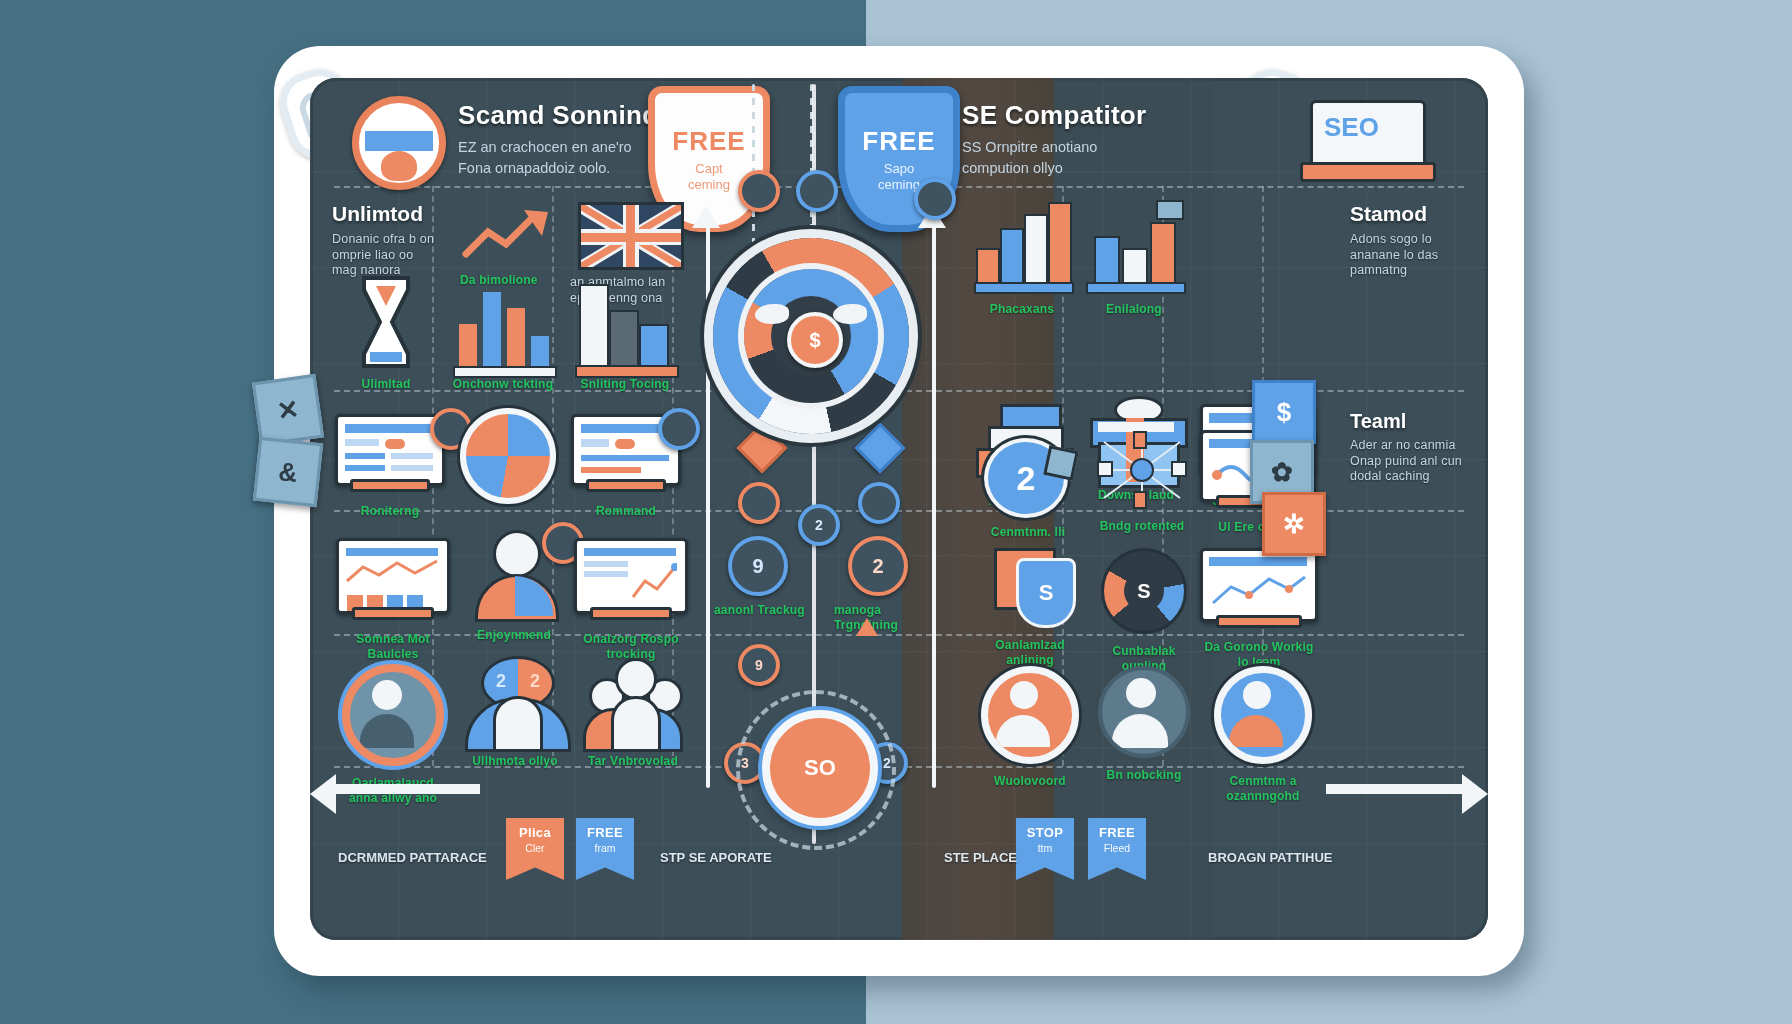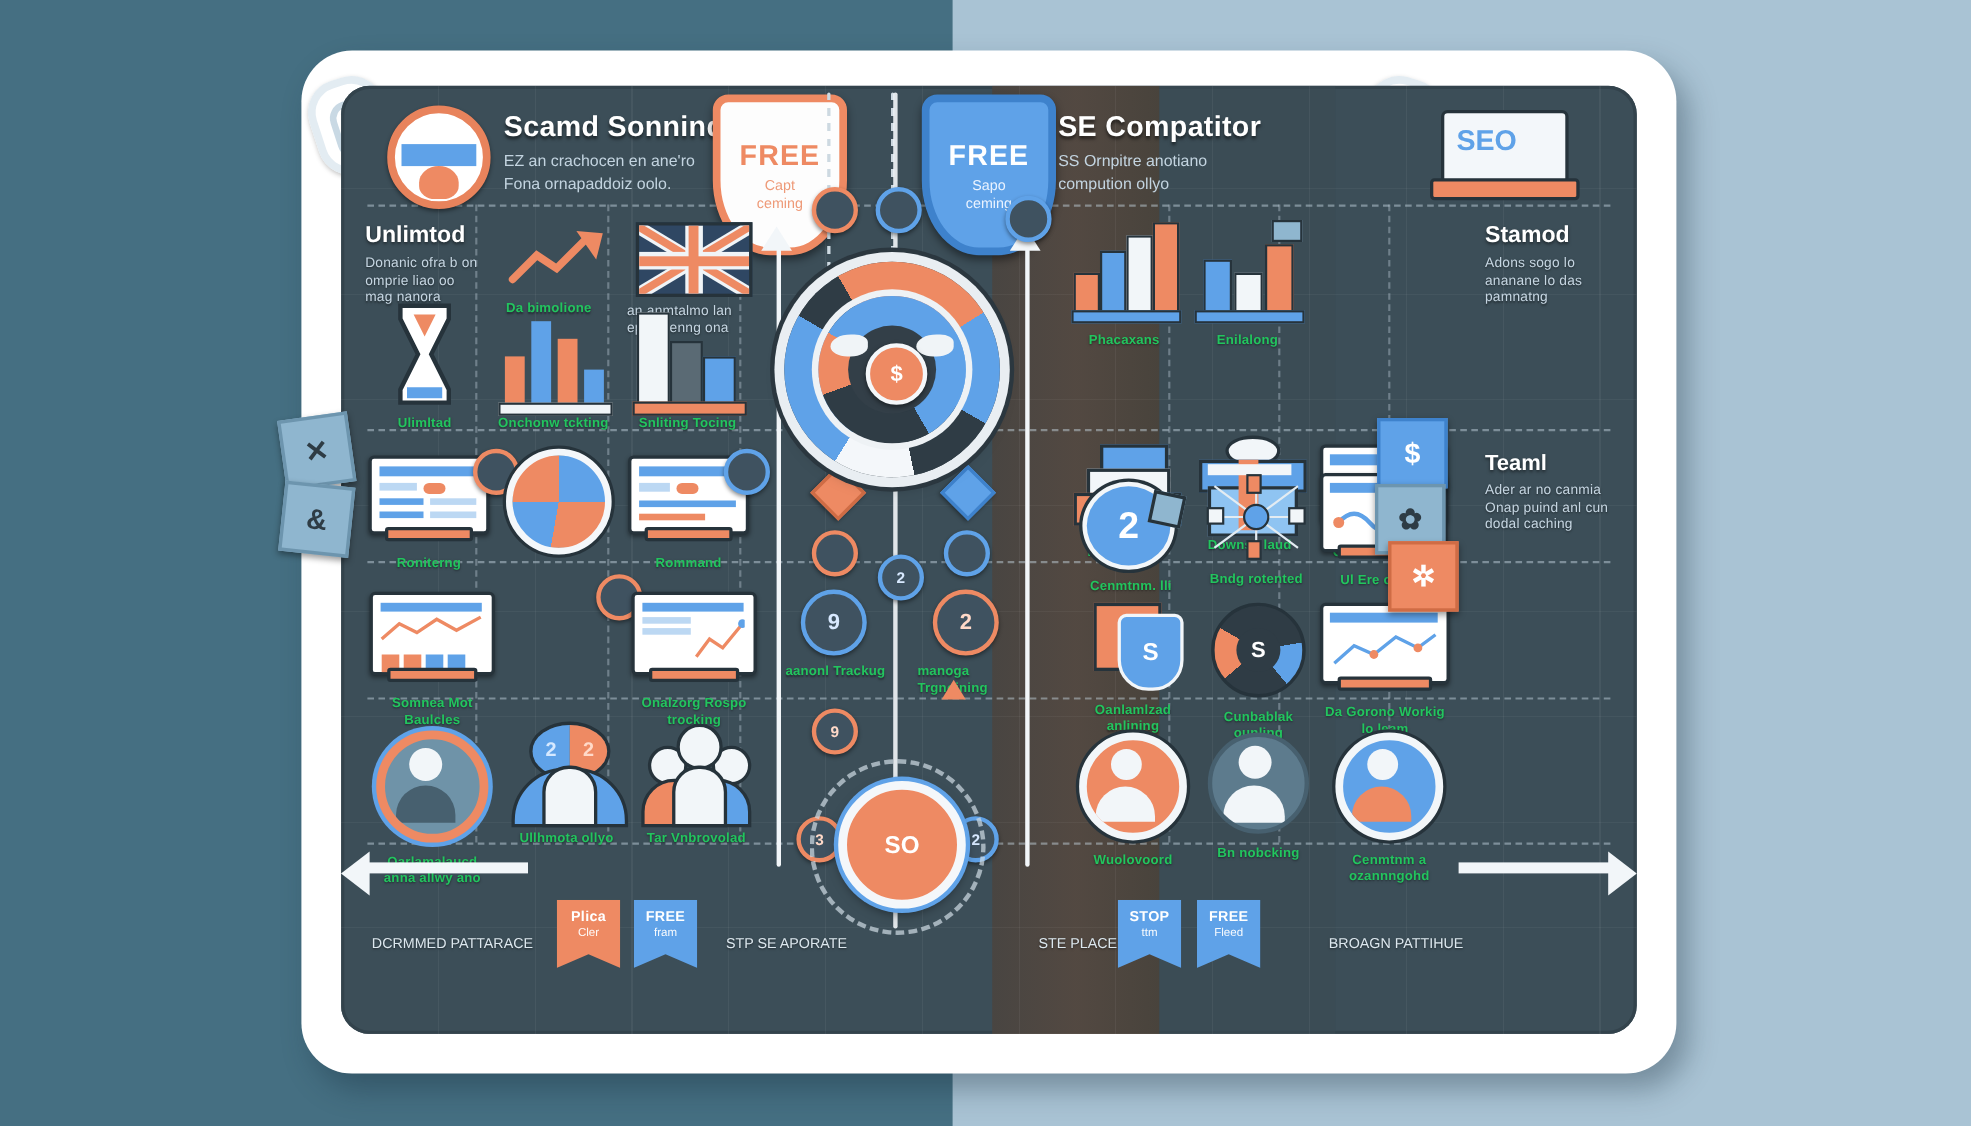--- a/index.html
+++ b/index.html
@@ -126,21 +126,21 @@
   .rb-b{background:#5fa2e8;}
 
   
   .barrow{position:absolute;height:10px;background:#f2f6f9;}
   .barrow-head{position:absolute;width:0;height:0;border-top:20px solid transparent;border-bottom:20px solid transparent;}
   
   .clip{position:absolute;width:56px;height:74px;border:7px solid #e3ecf2;border-radius:30px;
     background:transparent;box-shadow:0 2px 5px rgba(0,0,0,.25);}
   .clip:after{content:"";position:absolute;left:11px;top:14px;width:20px;height:42px;border:6px solid #c9d9e4;border-radius:18px;}
 
-  .bottom-label{position:absolute;color:#dce7ee;font-size:13px;font-weight:normal;filter:blur(.4px);text-shadow:0 1px 2px rgba(0,0,0,.5);}
+  .bottom-label{position:absolute;color:#dce7ee;font-size:13px;font-weight:bold;filter:blur(.4px);text-shadow:0 1px 2px rgba(0,0,0,.5);}
 
   
   .seo{position:absolute;left:762px;top:710px;width:100px;height:100px;border-radius:50%;
     background:#ee8a63;border:8px solid #f4f7fa;box-shadow:0 0 0 4px #5fa2e8,0 4px 10px rgba(0,0,0,.5);
     display:flex;align-items:center;justify-content:center;color:#fff;font-size:22px;font-weight:bold;}
   .seo-arc{position:absolute;left:736px;top:690px;width:152px;height:152px;border-radius:50%;
     border:4px dashed #cfdbe4;opacity:.7;}
   
   .laptop{position:absolute;background:#f3f7fa;border:3px solid #26333b;border-radius:6px;}
   .laptop-base{position:absolute;background:#ee8a63;border:3px solid #26333b;border-radius:4px;}
@@ -302,20 +302,28 @@
             <polyline points="2,22 18,8 34,16 52,4 70,14 92,2" fill="none" stroke="#ee8a63" stroke-width="3"></polyline>
           </svg>
         <div class="barA" style="left:8px;width:16px;height:16px;"></div>
         <div class="barA" style="left:28px;width:16px;height:16px;"></div>
         <div class="barB" style="left:48px;width:16px;height:16px;"></div>
         <div class="barB" style="left:68px;width:16px;height:16px;"></div>
       </div>
       <div class="cap" style="margin-top:18px;">Somnea Mot Baulcles</div>
     </div>
 
+    <div class="cell" style="left:158px;top:452px;width:92px;">
+      <div style="position:relative;width:86px;height:86px;">
+        <div style="position:absolute;left:22px;top:0;width:42px;height:42px;border-radius:50%;background:#f2f6f9;border:3px solid #26333b;"></div>
+        <div style="position:absolute;left:4px;top:44px;width:78px;height:42px;border-radius:42px 42px 0 0;background:#ee8a63;border:3px solid #26333b;"></div>
+        <div style="position:absolute;left:44px;top:46px;width:38px;height:40px;background:#5fa2e8;border-radius:0 42px 0 0;"></div>
+      </div>
+      <div class="cap" style="margin-top:12px;">Enjoynmend</div>
+    </div>
     <div class="badge" style="left:232px;top:444px;"></div>
 
     <div class="cell" style="left:262px;top:460px;width:118px;">
       <div class="mon" style="width:108px;height:70px;">
         <div style="position:absolute;left:7px;top:7px;width:92px;height:8px;background:#5fa2e8;"></div>
         <div style="position:absolute;left:7px;top:20px;width:44px;height:6px;background:#bcd8f3;"></div>
         <div style="position:absolute;left:7px;top:30px;width:44px;height:6px;background:#bcd8f3;"></div>
         <svg style="position:absolute;left:54px;top:20px;" width="46" height="40" viewBox="0 0 46 40">
             <polyline points="2,36 14,20 26,28 44,6" fill="none" stroke="#ee8a63" stroke-width="3"></polyline>
             <circle cx="44" cy="6" r="4" fill="#5fa2e8"></circle>

